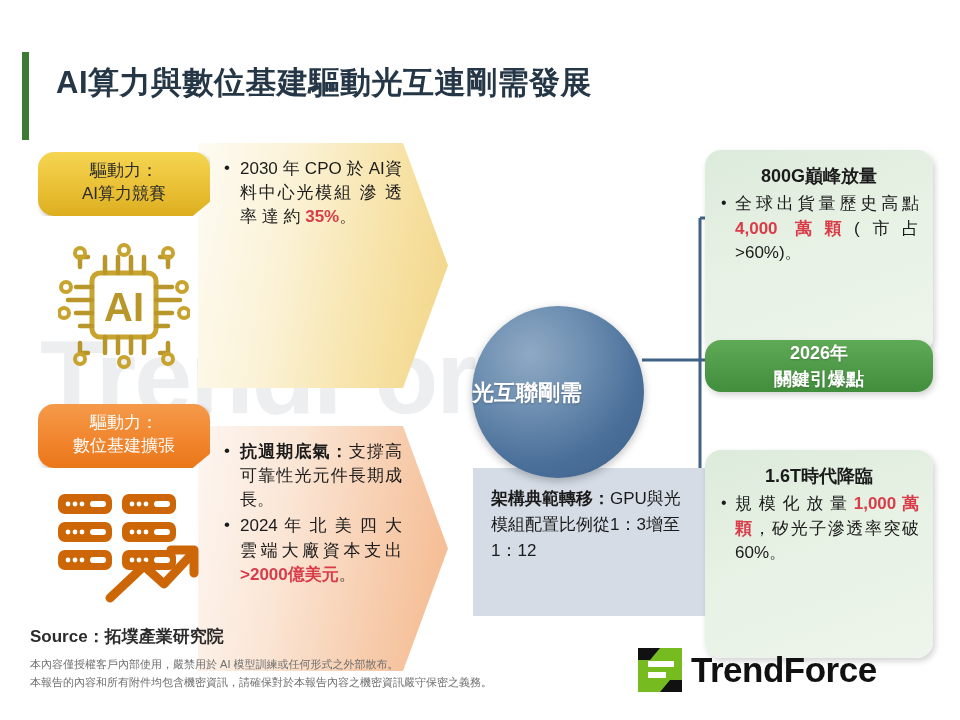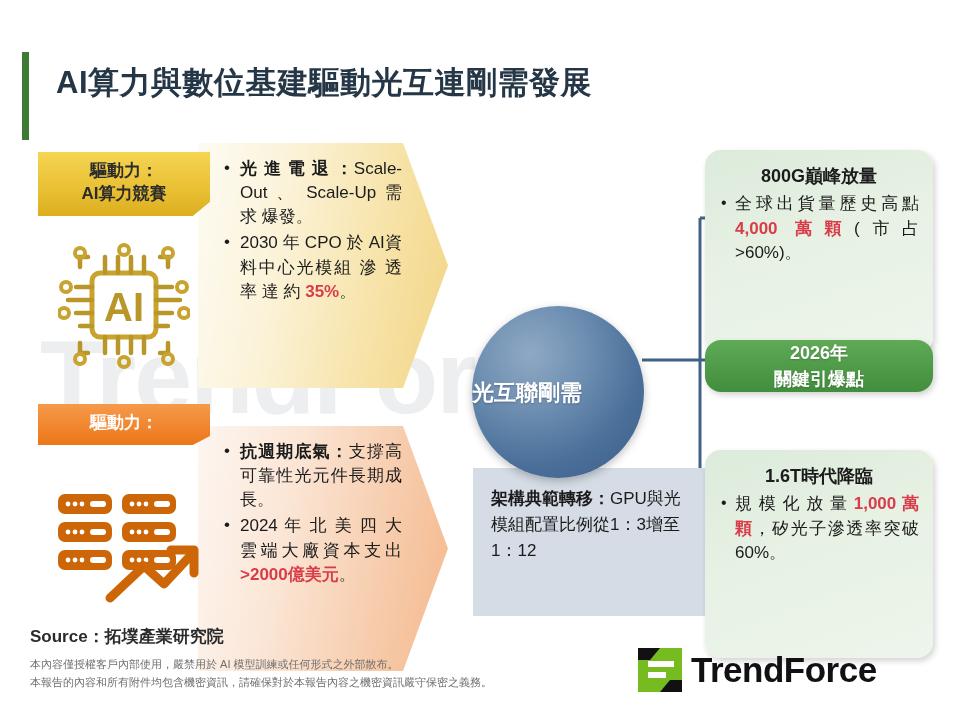--- a/index.html
+++ b/index.html
@@ -34,22 +34,22 @@
     position:absolute;left:56px;top:62px;
     font-size:31px;font-weight:700;color:#253746;
     letter-spacing:.5px;z-index:3;white-space:nowrap;
   }
 
   
   .badge{
     position:absolute;z-index:6;
     width:160px;padding:8px 6px 10px 6px;
     text-align:center;color:#ffffff;
-    font-size:17px;font-weight:700;line-height:1.35;
-    border-radius:0;
+    font-size:17px;font-weight:400;line-height:1.35;
+    border-radius:16px;
     box-shadow:2px 3px 5px rgba(0,0,0,.25);
   }
   .badge span{display:block;}
   .badge-ai{
     left:38px;top:152px;
     background:linear-gradient(180deg,#f5d552 0%,#e9bf33 60%,#dcae1f 100%);
     color:#2b2b2b;
     clip-path:polygon(0 0,100% 0,100% 78%,90% 100%,0 100%);
   }
   .badge-infra{
@@ -187,23 +187,20 @@
 <div class="slide">
 
   <div class="watermark">TrendForce</div>
 
   <div class="title-bar"></div>
   <div class="title">AI算力與數位基建驅動光互連剛需發展</div>
 
   <div class="chev chev-gold">
     <ul>
       <li>
-        <b>光 進 電 退 ：</b><span>Scale-Out 、 Scale-Up 需 求 爆發。</span>
-      </li>
-      <li>
         <span>2030 年 CPO 於 AI資料中心光模組 滲 透 率 達 約 </span><span class="hl">35%</span><span>。</span>
       </li>
     </ul>
   </div>
 
   <div class="chev chev-orange">
     <ul>
       <li>
         <b>抗週期底氣：</b><span>支撐高可靠性光元件長期成長。</span>
       </li>
@@ -212,20 +209,21 @@
       </li>
     </ul>
   </div>
 
   <div class="badge badge-ai">
     <span>驅動力：</span>
     <span>AI算力競賽</span>
   </div>
   <div class="badge badge-infra">
     <span>驅動力：</span>
+    <span>數位基建擴張</span>
   </div>
 
   <div class="icon-ai">
     <svg width="132" height="126" viewBox="0 0 132 126">
       <g stroke="#b9962a" stroke-width="4.5" fill="none" stroke-linecap="round">
         <rect x="34" y="30" width="64" height="64" rx="8" stroke="#c8a32e" stroke-width="5"></rect>
         <path d="M47 30V14M60 30V14M73 30V14M86 30V14"></path>
         <path d="M47 94v16M60 94v16M73 94v16M86 94v16"></path>
         <path d="M34 44H18M34 57H10M34 70H18M34 83H22"></path>
         <path d="M98 44h16M98 57h24M98 70h16M98 83h12"></path>

